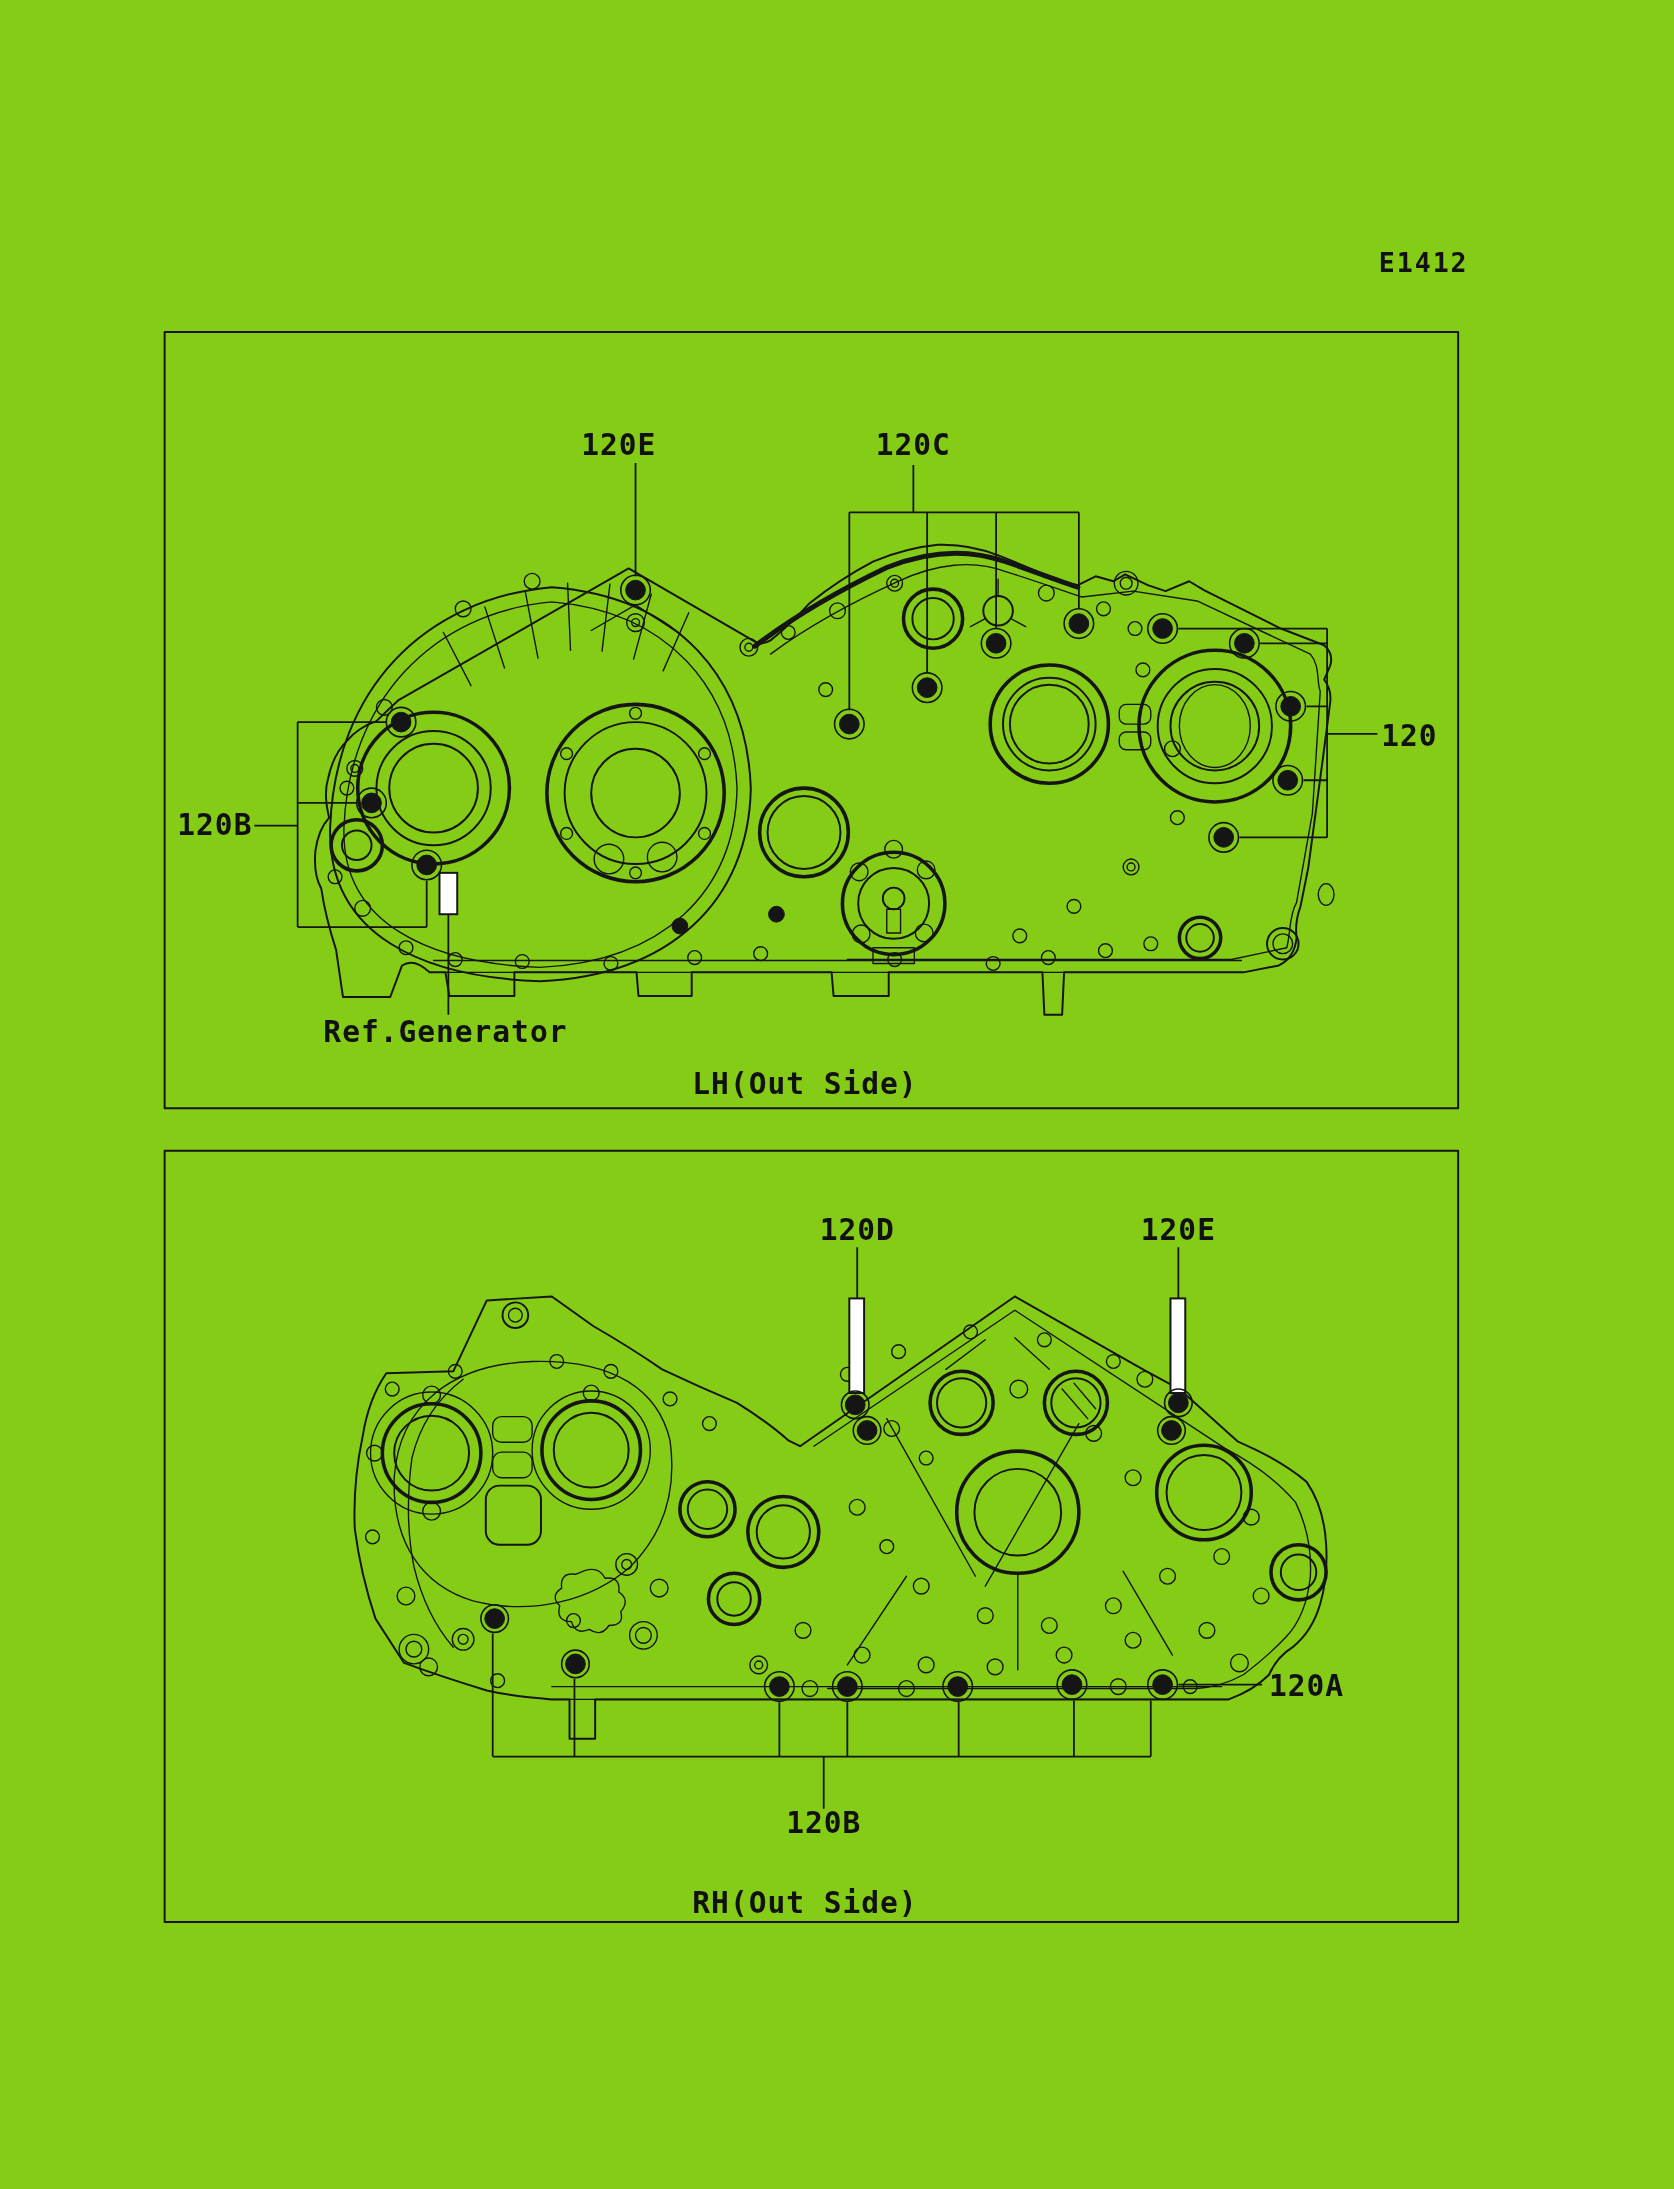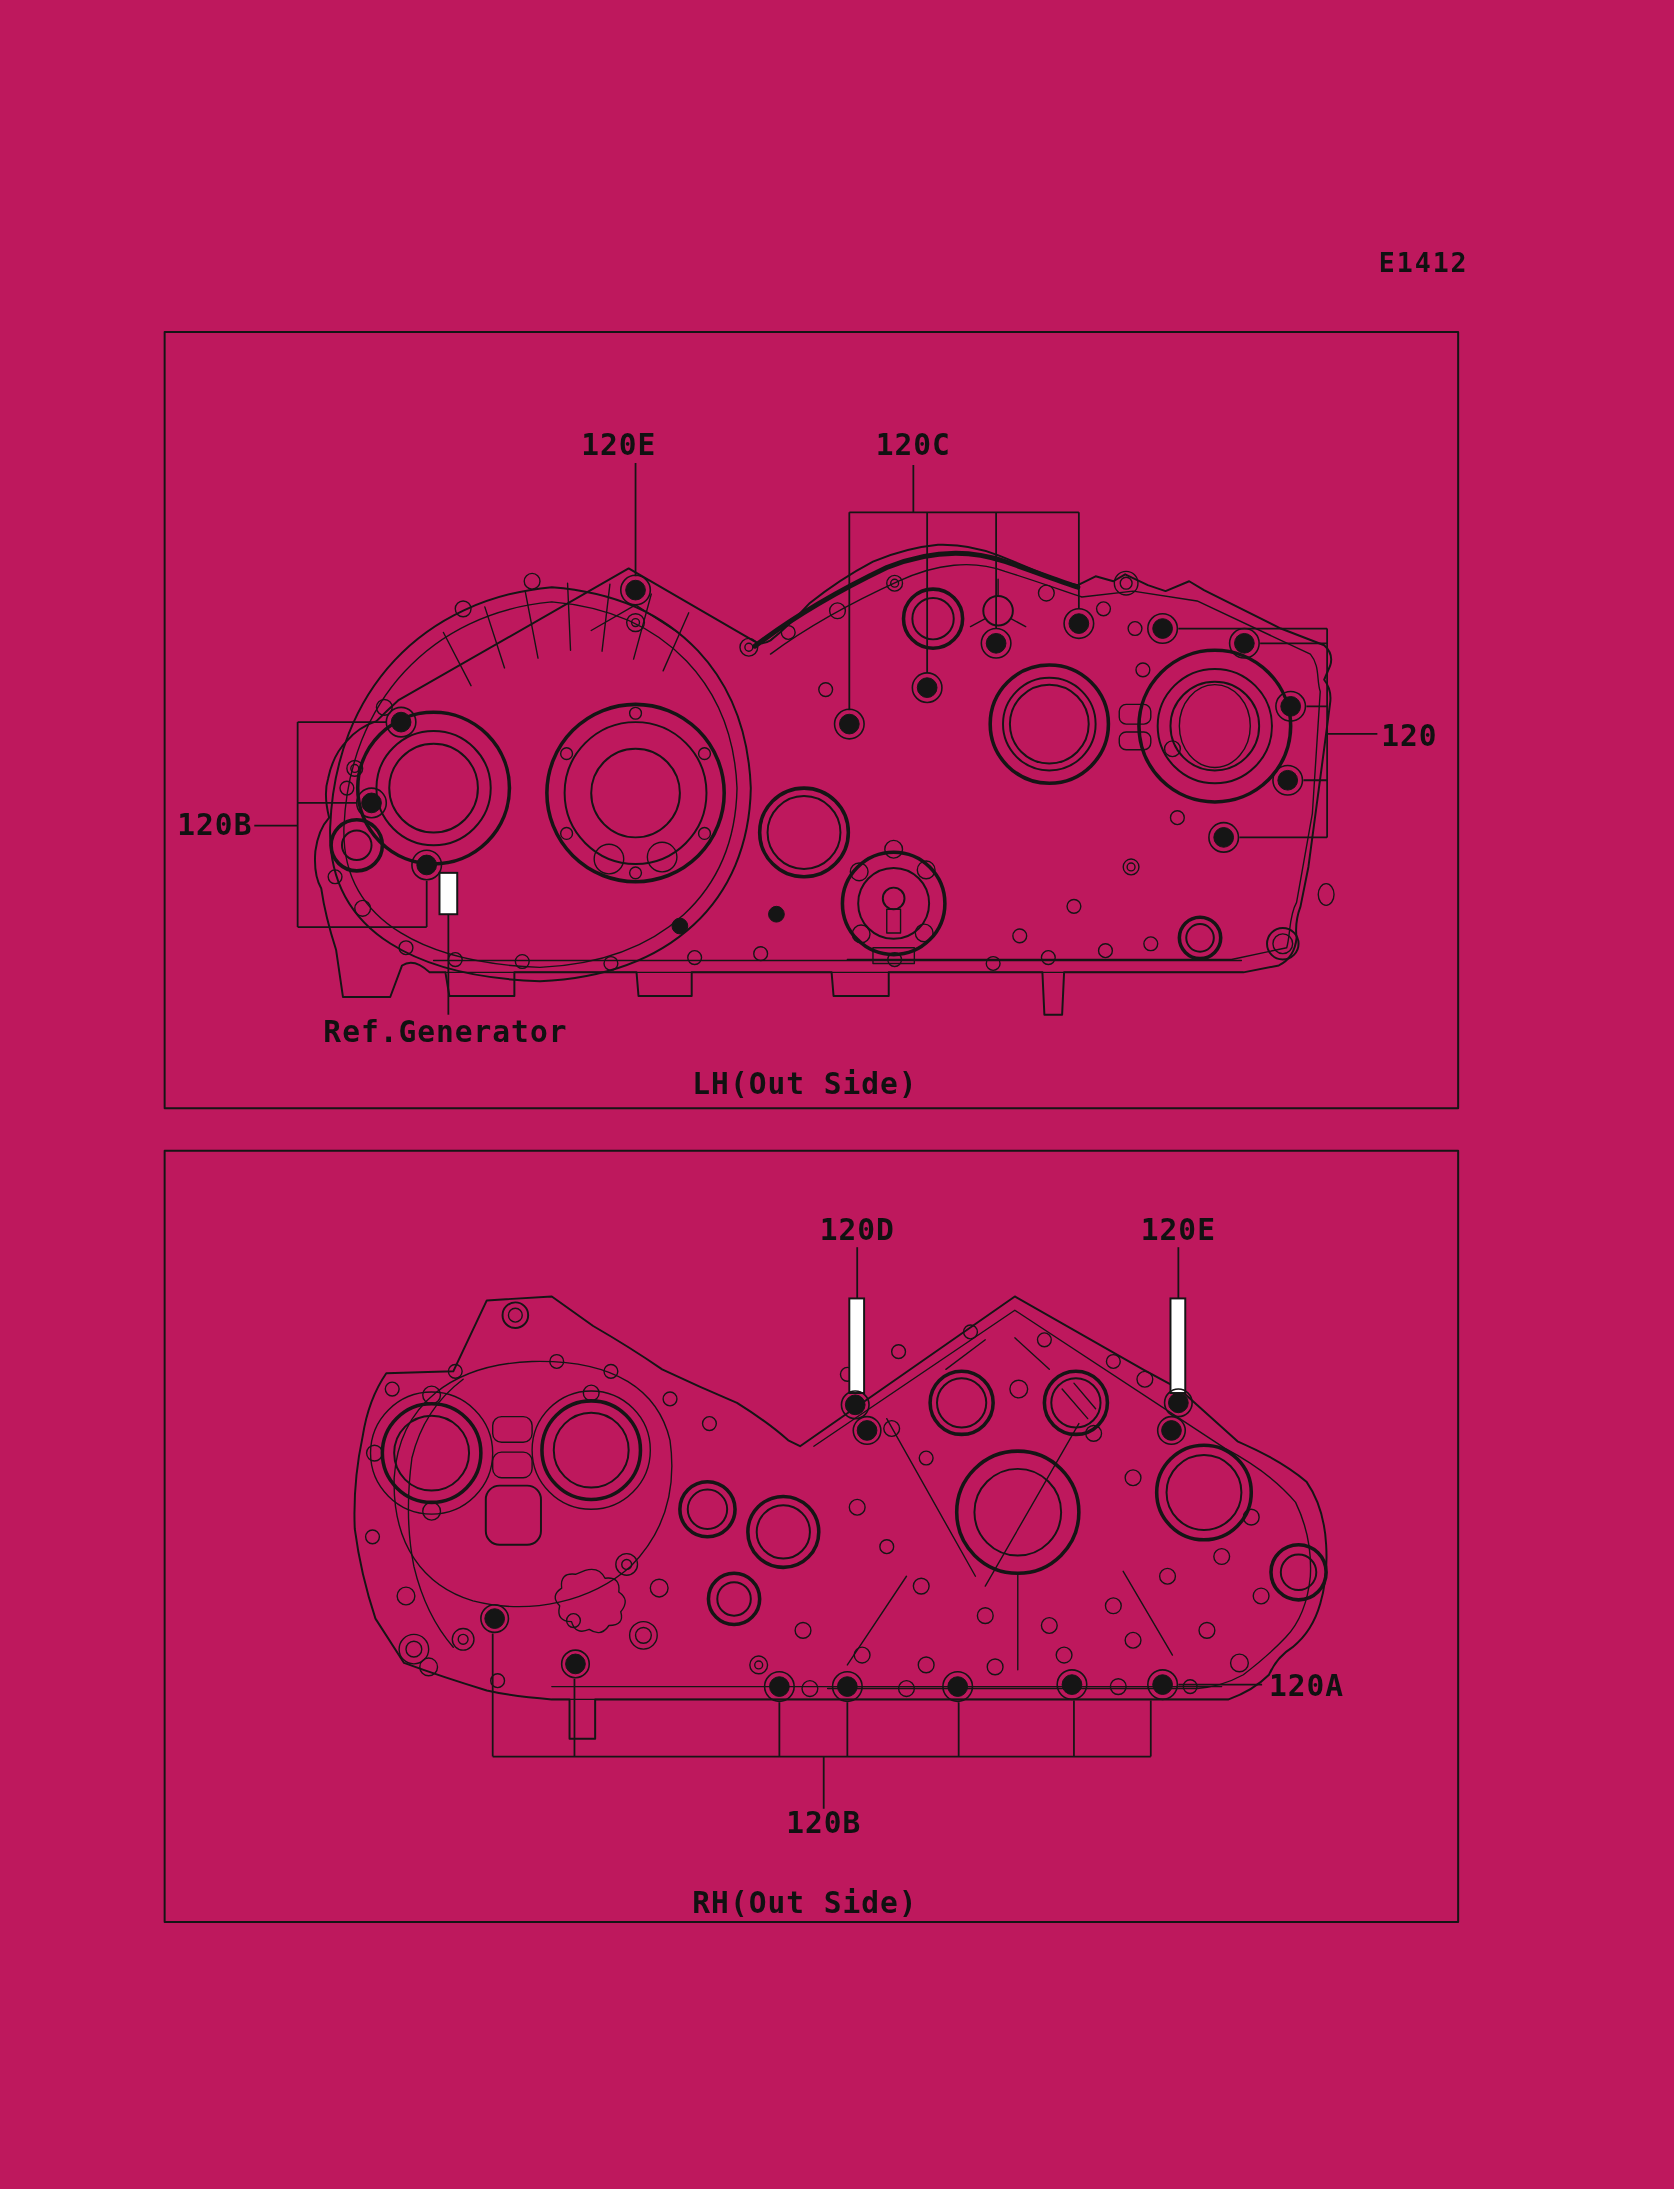--- a/index.html
+++ b/index.html
@@ -1,16 +1,16 @@
 <!DOCTYPE html>
 <html><head>
 <meta charset="utf-8">
 <style>
   html,body{margin:0;padding:0;background:#fff;}
-  .page{position:relative;width:1675px;height:2190px;background:#be185d;overflow:hidden;
+  .page{position:relative;width:1675px;height:2190px;background:#84cc16;overflow:hidden;
         font-family:"DejaVu Sans Mono", monospace;}
   svg{position:absolute;left:0;top:0;}
   svg .ln{stroke:#151515;fill:none;stroke-width:2;stroke-linejoin:round;stroke-linecap:round;}
   svg .bold{stroke-width:3.6;}
   svg .thick{stroke-width:5;}
   svg .thin{stroke-width:1.4;}
   svg .callout{stroke:#151515;fill:none;stroke-width:1.8;}
   svg .bolt{fill:#151515;stroke:#151515;stroke-width:1;}
   svg .boltring{stroke:#151515;fill:none;stroke-width:1.6;}
   svg .stud{fill:#ffffff;stroke:#151515;stroke-width:2;}

